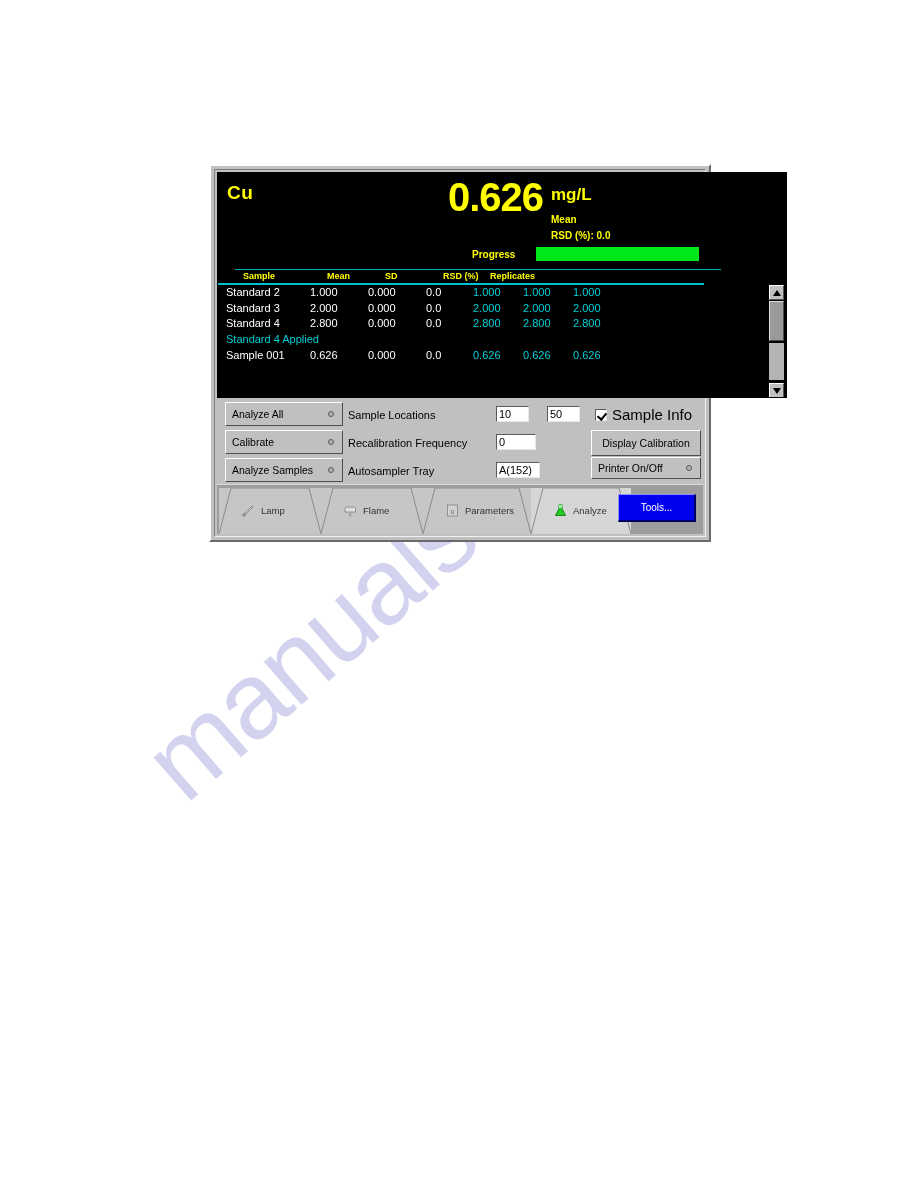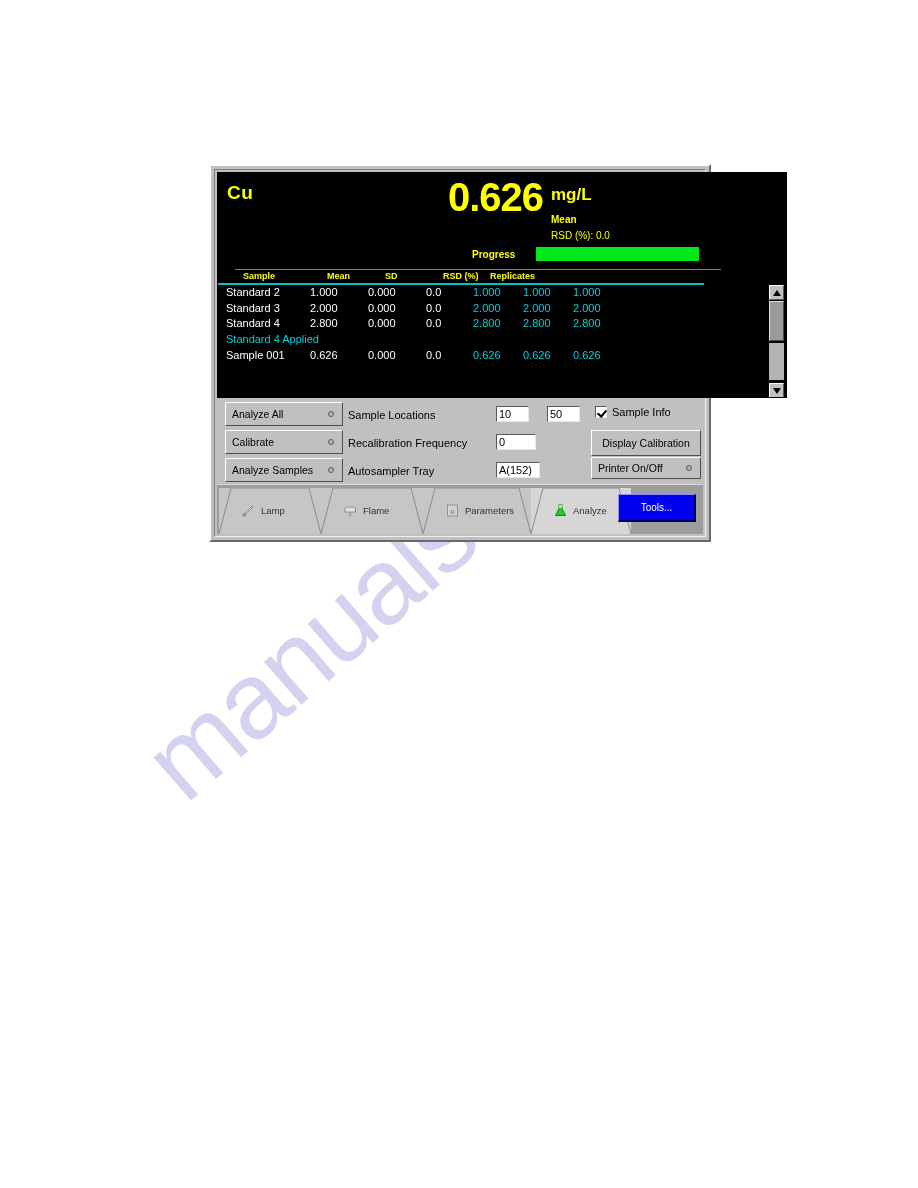--- a/index.html
+++ b/index.html
@@ -90,21 +90,21 @@
     position: absolute; left: 333px; top: 12px;
     color: #ffff00;
     font-size: 17px; font-weight: bold;
   }
   #mean-label {
     position: absolute; left: 333px; top: 41px;
     color: #ffff00; font-size: 10px; font-weight: bold;
   }
   #rsd-label {
     position: absolute; left: 333px; top: 57px;
-    color: #ffff00; font-size: 10px; font-weight: normal;
+    color: #ffff00; font-size: 10px; font-weight: bold;
   }
   #progress-label {
     position: absolute; left: 254px; top: 76px;
     color: #ffff00; font-size: 10px; font-weight: bold;
   }
   #progress-track {
     position: absolute; left: 318px; top: 74px;
     width: 163px; height: 14px;
     background: #000000;
     border: 0;
@@ -281,21 +281,21 @@
   }
   #chk-box::after {
     content: "";
     position: absolute;
     left: 3px; top: 1px;
     width: 4px; height: 7px;
     border-right: 2px solid #000;
     border-bottom: 2px solid #000;
     transform: rotate(40deg);
   }
-  #chk-label { font-size: 11px; color:#000; }
+  #chk-label { font-size: 15px; color:#000; }
 
   #btn-display-cal {
     position: absolute; left: 374px; top: 30px;
     width: 110px; height: 26px;
     justify-content: center;
   }
   #btn-printer {
     position: absolute; left: 374px; top: 57px;
     width: 110px; height: 22px;
   }

